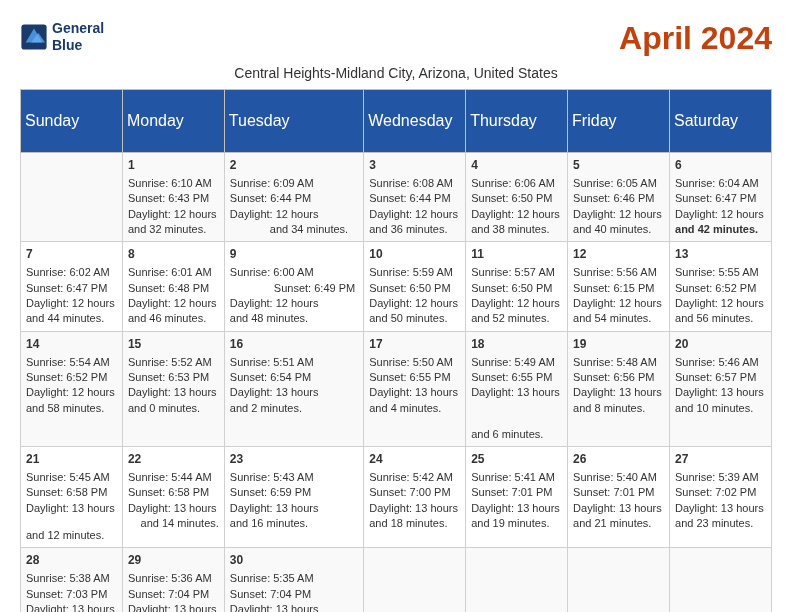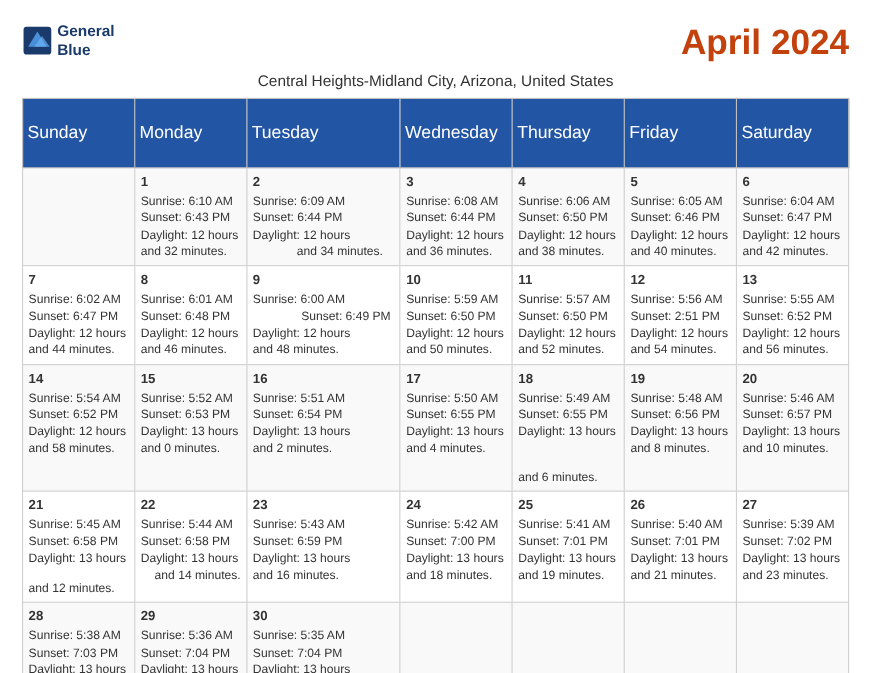--- a/index.html
+++ b/index.html
@@ -153,21 +153,21 @@
           <span style="display: block;">Sunrise: 6:05 AM</span>
           <span style="display: block;">Sunset: 6:46 PM</span>
           <span style="display: block;">Daylight: 12 hours</span>
           <span style="display: block;">and 40 minutes.</span>
         </td>
         <td>
           <span class="day-num">6</span>
           <span style="display: block;">Sunrise: 6:04 AM</span>
           <span style="display: block;">Sunset: 6:47 PM</span>
           <span style="display: block;">Daylight: 12 hours</span>
-          <span style="display: block;">and 42 minutes.</span>
+          <span style="display: block; font-weight: bold;">and 42 minutes.</span>
         </td>
       </tr>
       <tr>
         <td>
           <span class="day-num">7</span>
           <span style="display: block;">Sunrise: 6:02 AM</span>
           <span style="display: block;">Sunset: 6:47 PM</span>
           <span style="display: block;">Daylight: 12 hours</span>
           <span style="display: block;">and 44 minutes.</span>
         </td>
@@ -195,21 +195,21 @@
         <td>
           <span class="day-num">11</span>
           <span style="display: block;">Sunrise: 5:57 AM</span>
           <span style="display: block;">Sunset: 6:50 PM</span>
           <span style="display: block;">Daylight: 12 hours</span>
           <span style="display: block;">and 52 minutes.</span>
         </td>
         <td>
           <span class="day-num">12</span>
           <span style="display: block;">Sunrise: 5:56 AM</span>
-          <span style="display: block;">Sunset: 2:51 PM</span>
+          <span style="display: block;">Sunset: 6:15 PM</span>
           <span style="display: block;">Daylight: 12 hours</span>
           <span style="display: block;">and 54 minutes.</span>
         </td>
         <td>
           <span class="day-num">13</span>
           <span style="display: block;">Sunrise: 5:55 AM</span>
           <span style="display: block;">Sunset: 6:52 PM</span>
           <span style="display: block;">Daylight: 12 hours</span>
           <span style="display: block;">and 56 minutes.</span>
         </td>

